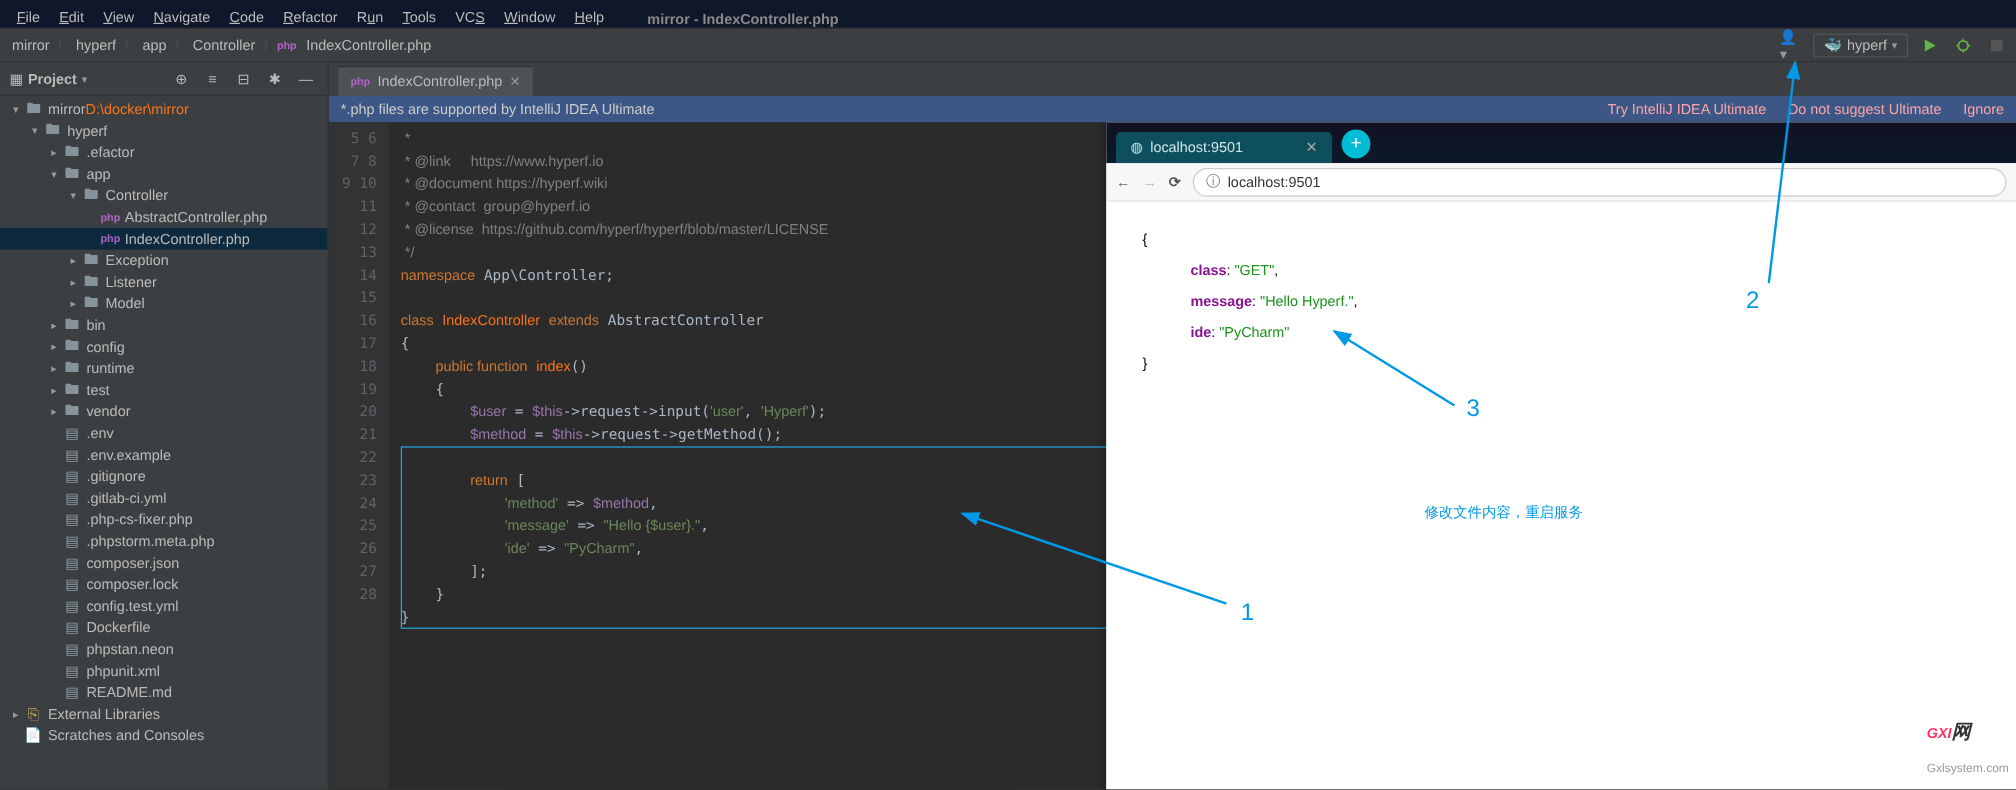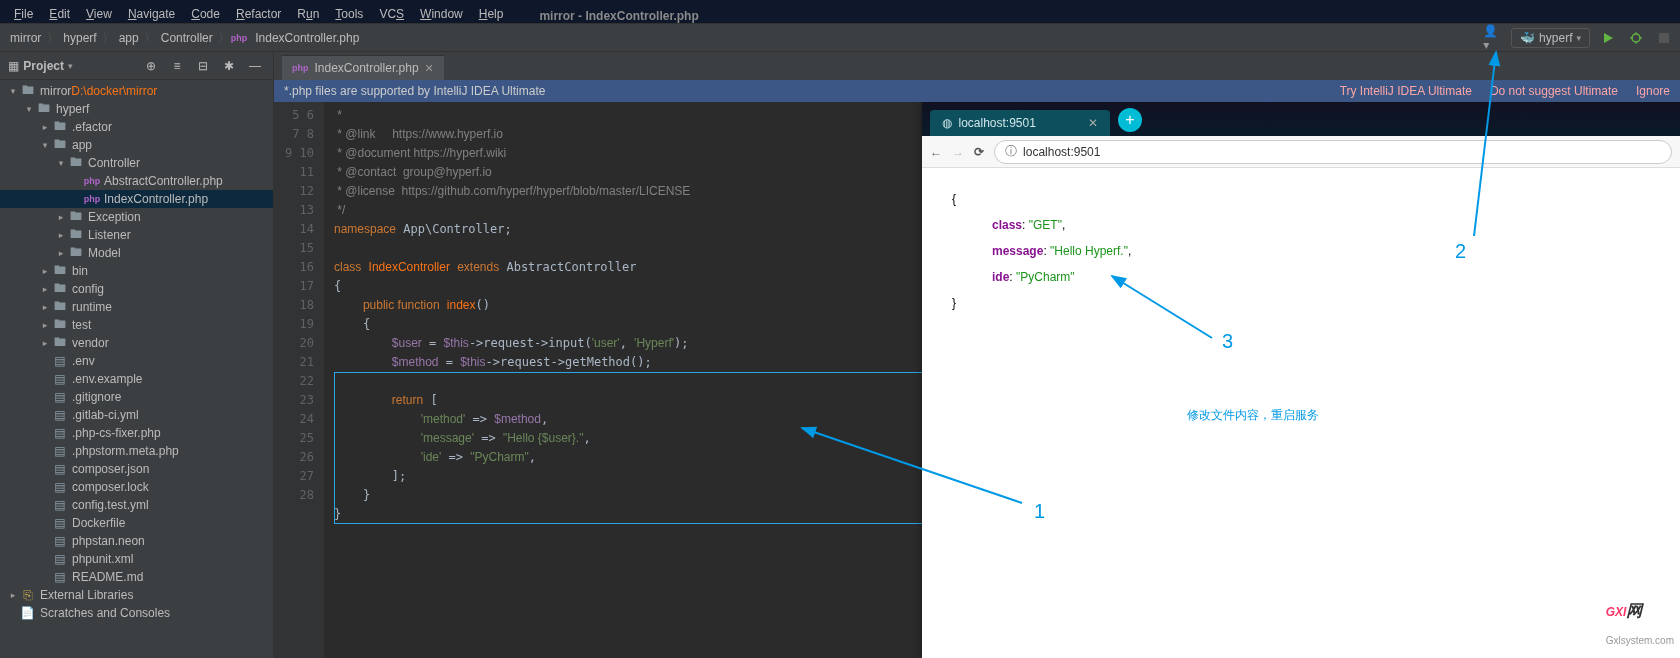--- a/index.html
+++ b/index.html
@@ -391,21 +391,21 @@
           <svg class="arrow-line" style="left:180px;top:100px;" width="120" height="80">
               <defs>
                 <marker id="ah3" markerWidth="8" markerHeight="8" refX="7" refY="3" orient="auto">
                   <path d="M0,0 L8,3 L0,6 Z" fill="#0099e6"></path>
                 </marker>
               </defs>
               <line x1="110" y1="70" x2="10" y2="8" stroke="#0099e6" stroke-width="2" marker-end="url(#ah3)"></line>
             </svg>
           <div class="annotation" style="left:300px;top:160px;">3</div>
 
-          <div class="annotation" style="left:265px;top:232px;line-height:30px;">
+          <div class="annotation" style="left:265px;top:244px;line-height:30px;">
             <div>修改文件内容，重启服务</div>
           </div>
 
           <svg class="arrow-line" style="left:-130px;top:250px;" width="240" height="100">
               <defs>
                 <marker id="ah1" markerWidth="8" markerHeight="8" refX="7" refY="3" orient="auto">
                   <path d="M0,0 L8,3 L0,6 Z" fill="#0099e6"></path>
                 </marker>
               </defs>
               <line x1="230" y1="85" x2="10" y2="10" stroke="#0099e6" stroke-width="2" marker-end="url(#ah1)"></line>

